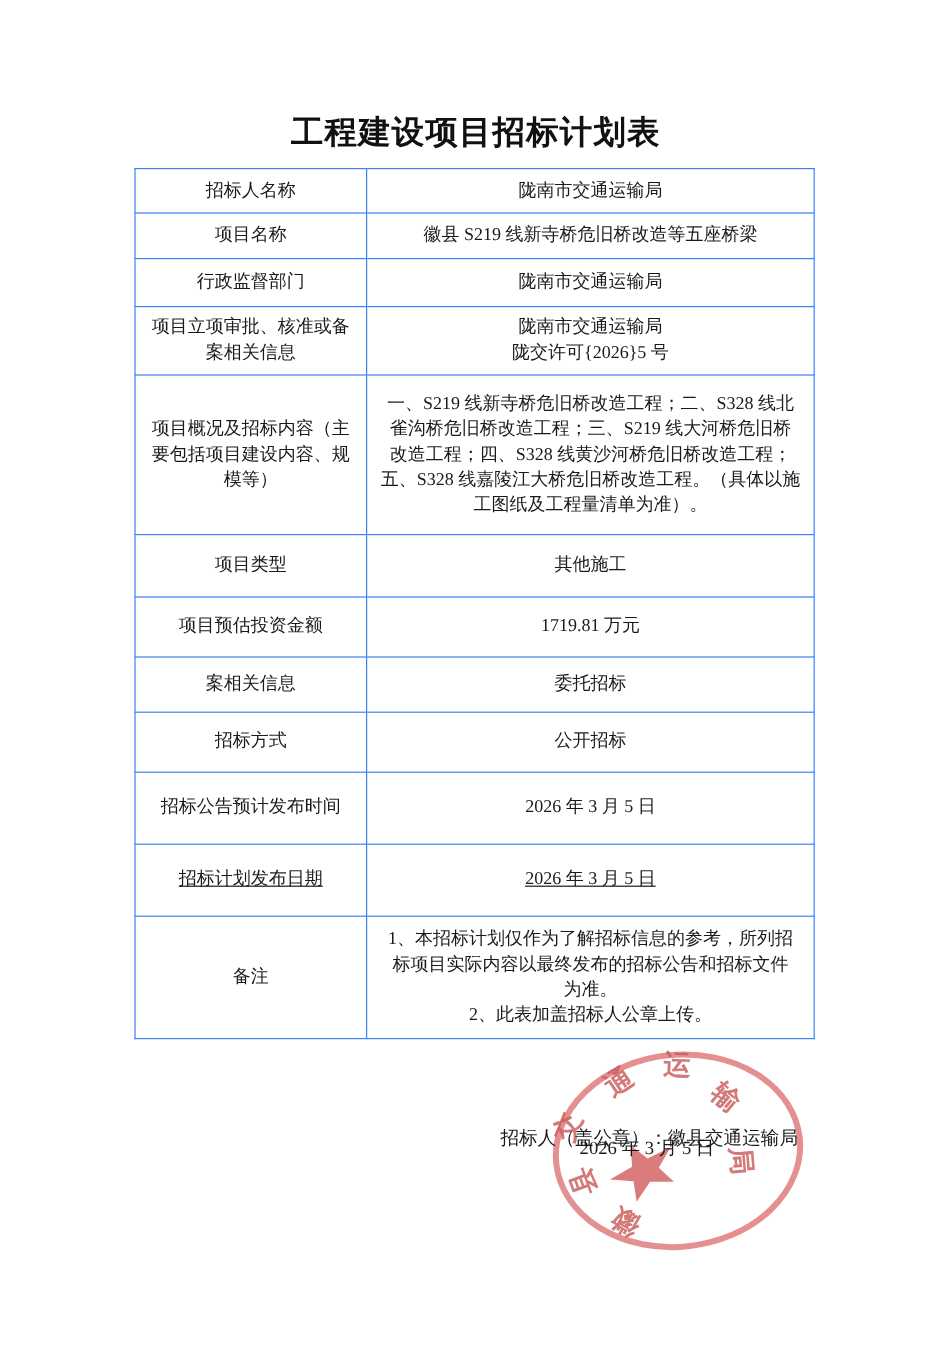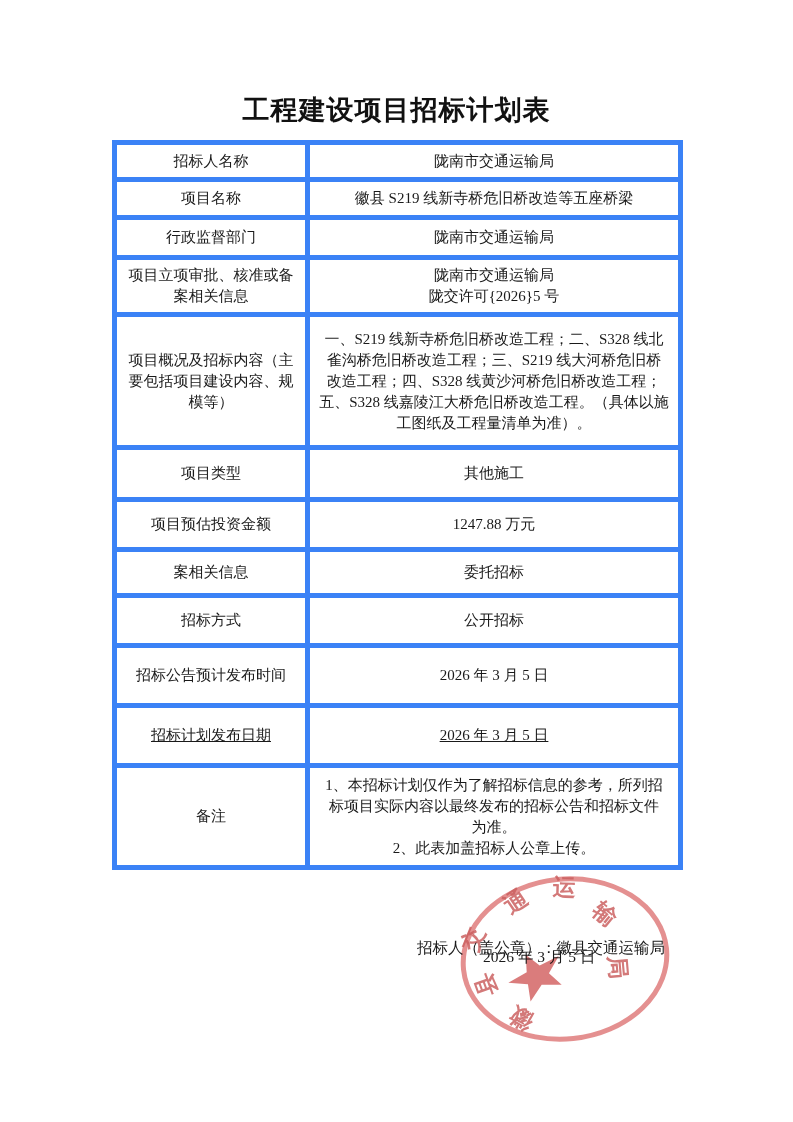--- a/index.html
+++ b/index.html
@@ -30,21 +30,21 @@
     left: 112px;
     top: 140px;
     width: 566px;
     border-collapse: collapse;
     table-layout: fixed;
     font-size: 15px;
     line-height: 21px;
     color: #1a1a1a;
   }
   table.plan-table td {
-    border: 5px solid #3b82f6;
+    border: 1px solid #3b82f6;
     vertical-align: middle;
     padding: 2px 8px;
     white-space: pre-line;
   }
   table.plan-table col.c-label { width: 193px; }
   table.plan-table col.c-value { width: 373px; }
   td.label-cell { text-align: center; }
   td.value-cell { text-align: center; }
   td.value-left { text-align: center; padding-left: 10px; padding-right: 10px; }
   tr.r0  { height: 37px; }
@@ -121,21 +121,21 @@
 改造工程；四、S328 线黄沙河桥危旧桥改造工程；
 五、S328 线嘉陵江大桥危旧桥改造工程。（具体以施
 工图纸及工程量清单为准）。</td>
       </tr>
       <tr class="r5">
         <td class="label-cell">项目类型</td>
         <td class="value-cell">其他施工</td>
       </tr>
       <tr class="r6">
         <td class="label-cell">项目预估投资金额</td>
-        <td class="value-cell">1247.88 万元</td>
+        <td class="value-cell">1719.81 万元</td>
       </tr>
       <tr class="r7">
         <td class="label-cell">案相关信息</td>
         <td class="value-cell">委托招标</td>
       </tr>
       <tr class="r8">
         <td class="label-cell">招标方式</td>
         <td class="value-cell">公开招标</td>
       </tr>
       <tr class="r9">

